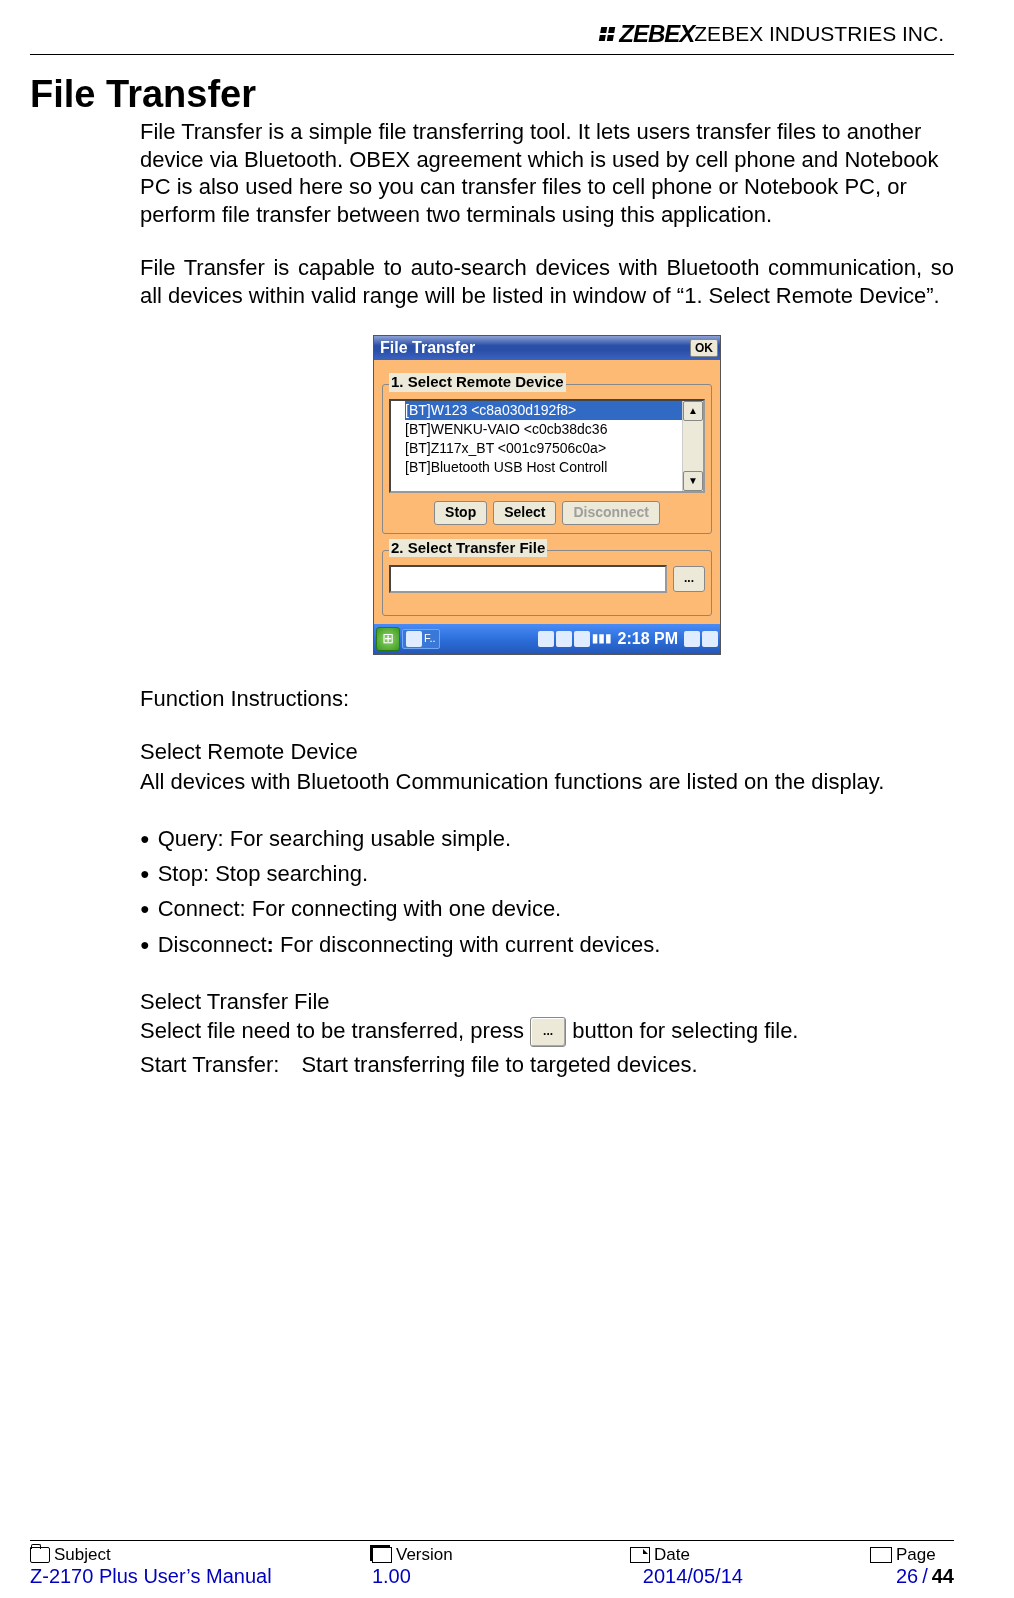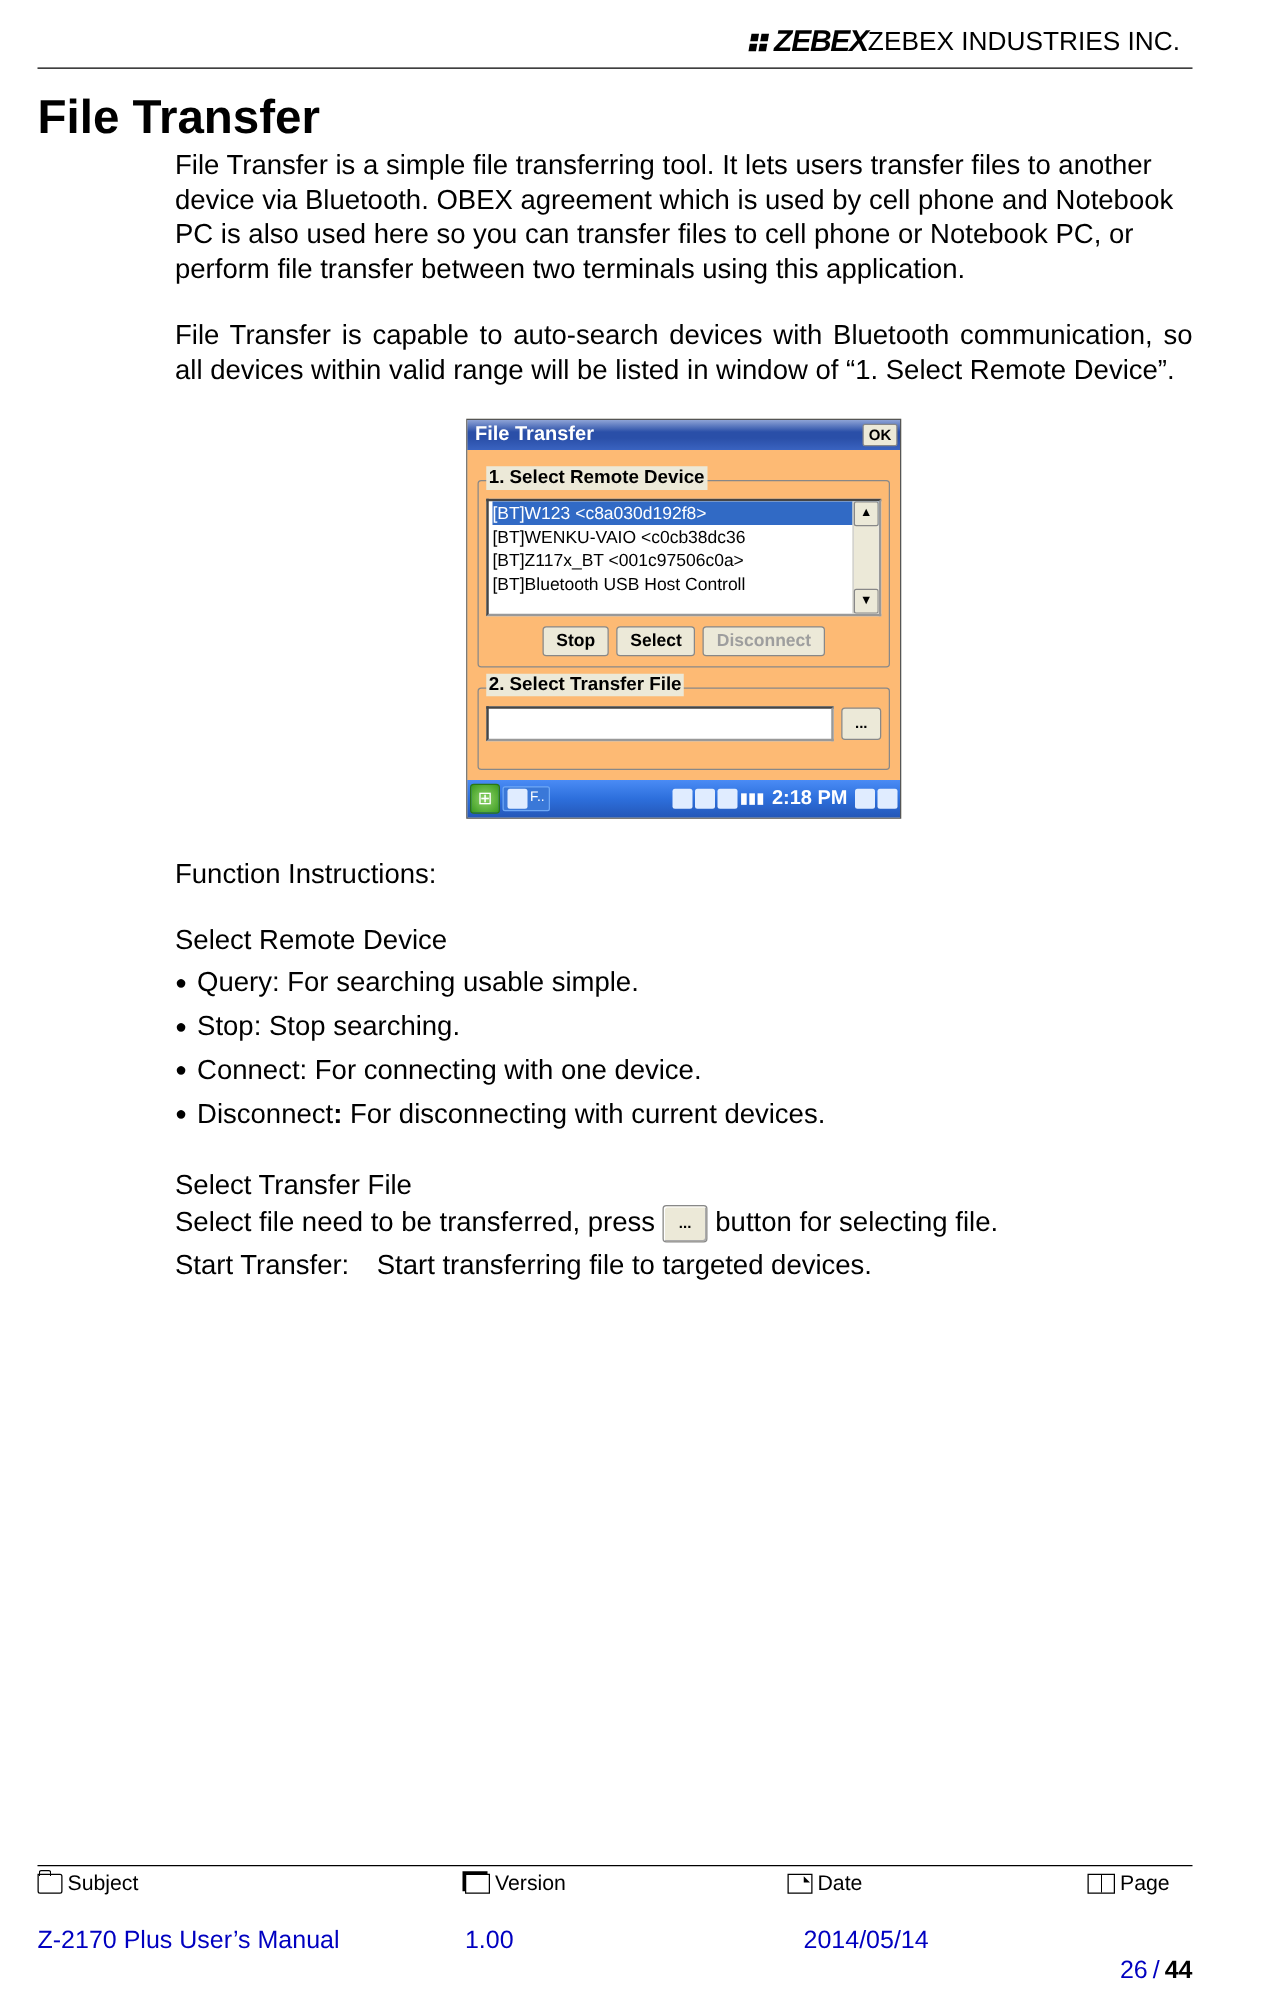--- a/index.html
+++ b/index.html
@@ -123,21 +123,21 @@
     background: #fff;
     border: 2px inset #999;
     height: 90px;
     overflow: hidden;
     position: relative;
     font-family: Tahoma, Arial, sans-serif;
     font-size: 14px;
     line-height: 1.35;
   }
   .list-items {
-    padding: 0 0 0 3px;
+    padding: 0 0 0 14px;
   }
   .list-item { white-space: nowrap; overflow: hidden; }
   .list-item.selected {
     background: #316ac5;
     color: #fff;
   }
   .scrollbar {
     position: absolute;
     right: 0; top: 0; bottom: 0;
     width: 20px;
@@ -308,21 +308,21 @@
   .footer-icon.flip::after{
     content:""; position:absolute; right:1px; top:1px; width:0; height:0;
     border-left: 5px solid #000; border-top: 5px solid transparent;
   }
   .footer-icon.book {
     width: 20px; border: 1px solid #000;
     background: linear-gradient(to right, transparent 48%, #000 48%, #000 52%, transparent 52%);
   }
   .footer-label-row { font-size: 17px; }
   .footer-value-row { font-size: 20px; }
-  .footer-value-row .fc4 { text-align: left; margin-top: 48px; }
+  .footer-value-row .fc4 { text-align: left; }
   .blue { color: #0000c0; }
 </style>
 </head>
 <body>
 
 <div class="page">
   <div class="top-header">
     <div class="logo">
       <span class="logo-squares">
         <span class="logo-row">
@@ -399,20 +399,21 @@
             <span class="tb-small"></span>
           </div>
         </div>
       </div>
     </div>
 
     <div class="para">Function Instructions:</div>
 
     <div>
       <div class="sub-heading">Select Remote Device</div>
+      <div class="para">All devices with Bluetooth Communication functions are listed on the display.</div>
     </div>
 
     <ul class="bullets">
       <li>Query: For searching usable simple.</li>
       <li>Stop: Stop searching.</li>
       <li>Connect: For connecting with one device.</li>
       <li><span>Disconnect</span><b>:</b><span> For disconnecting with current devices.</span></li>
     </ul>
 
     <div>

